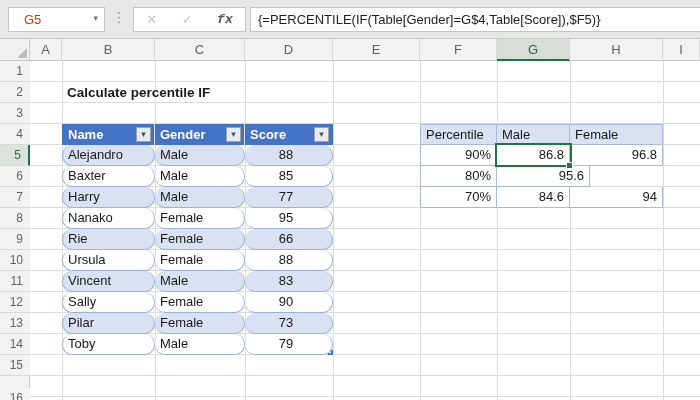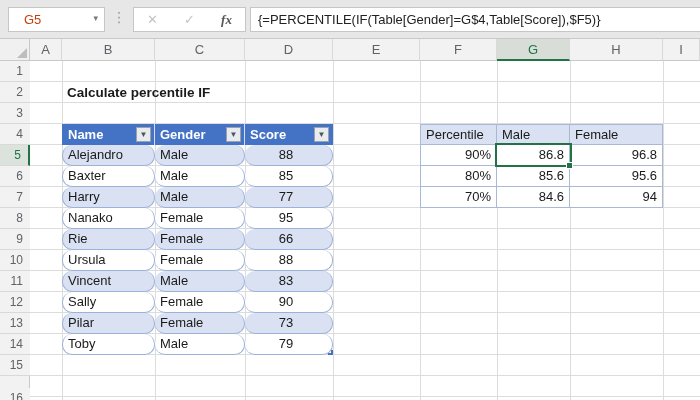--- a/index.html
+++ b/index.html
@@ -12,21 +12,21 @@
             border-bottom:1px solid #C9C9C9; }
   .chromebox { position:absolute; top:7px; height:25px; background:#fff;
                border:1px solid #C6C6C6; }
   #namebox { left:8px; width:97px; }
   #namebox .txt { position:absolute; left:15px; top:2px; line-height:20px; font-size:13px; color:#c2410c; }
   #namebox .arrow { position:absolute; right:6px; top:5px; font-size:9px; color:#777; }
   #fbar-dots { position:absolute; left:112px; top:9px; font-size:14px; color:#9A9A9A; letter-spacing:0; }
   #btngroup { left:133px; width:113px; display:flex; align-items:center; justify-content:space-around; }
   .fbtn { font-size:13px; line-height:23px; }
   .dim { color:#C4C4C4; }
-  #fx-btn { font-family:Liberation Serif, serif; font-style:italic; font-weight:bold; color:#555; }
+  #fx-btn { font-family:Liberation Mono, monospace; font-style:italic; font-weight:bold; color:#555; }
   #formulabox { left:250px; width:452px; }
   #formulabox .txt { position:absolute; left:7px; top:2px; line-height:20px; font-size:13px;
                      color:#222; white-space:nowrap; }
 
   
   .colhead { position:absolute; top:39px; height:22px; background:#F2F2F2;
              border-bottom:1px solid #C9C9C9; border-right:1px solid #D9D9D9;
              text-align:center; font-size:13px; color:#5f6368; line-height:21px; }
   .colhead.sel { background:#D8DDD8; border-bottom:2px solid #217346; color:#217346; }
   #corner { left:0; top:39px; width:30px; height:22px; background:#F0F0F0;
@@ -217,21 +217,20 @@
     <div class="pc p2">Male</div>
     <div class="pc p3">Female</div>
   </div>
   <div class="trow prow">
     <div class="pc p1 num">90%</div>
     <div class="pc p2 num">86.8</div>
     <div class="pc p3 num">96.8</div>
   </div>
   <div class="trow prow">
     <div class="pc p1 num">80%</div>
-    <div class="pc p2 num">85.6</div>
     <div class="pc p3 num">95.6</div>
   </div>
   <div class="trow prow">
     <div class="pc p1 num">70%</div>
     <div class="pc p2 num">84.6</div>
     <div class="pc p3 num">94</div>
   </div>
 </div>
 
 <div class="abs" id="selbox"></div>

